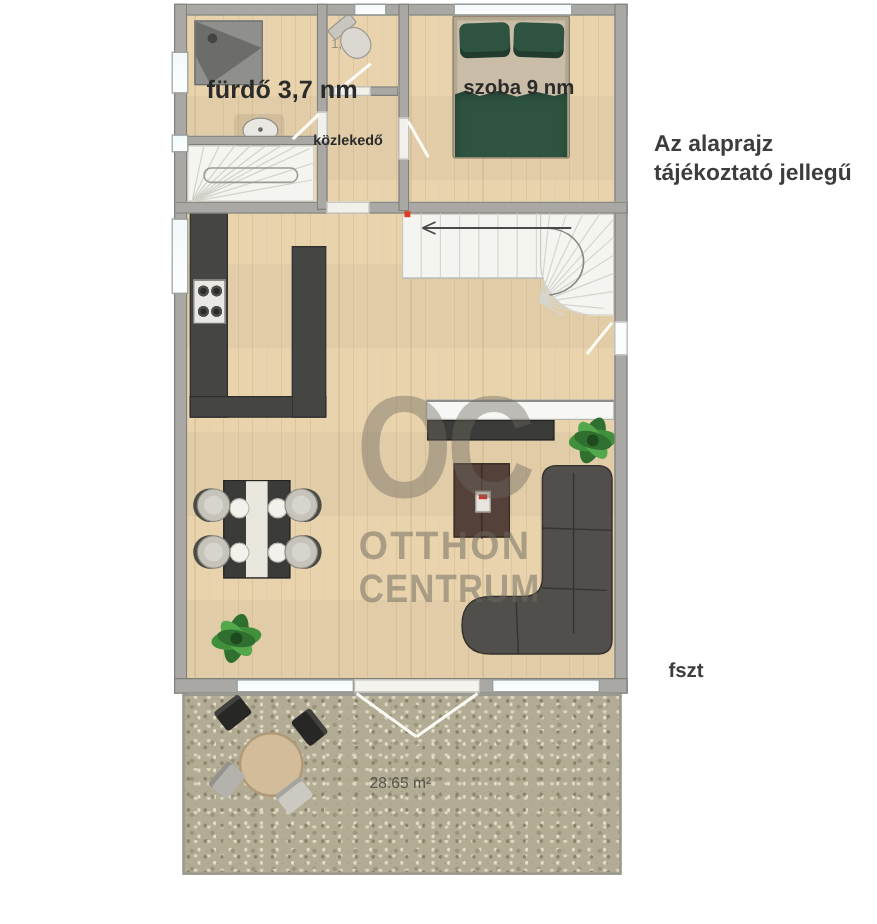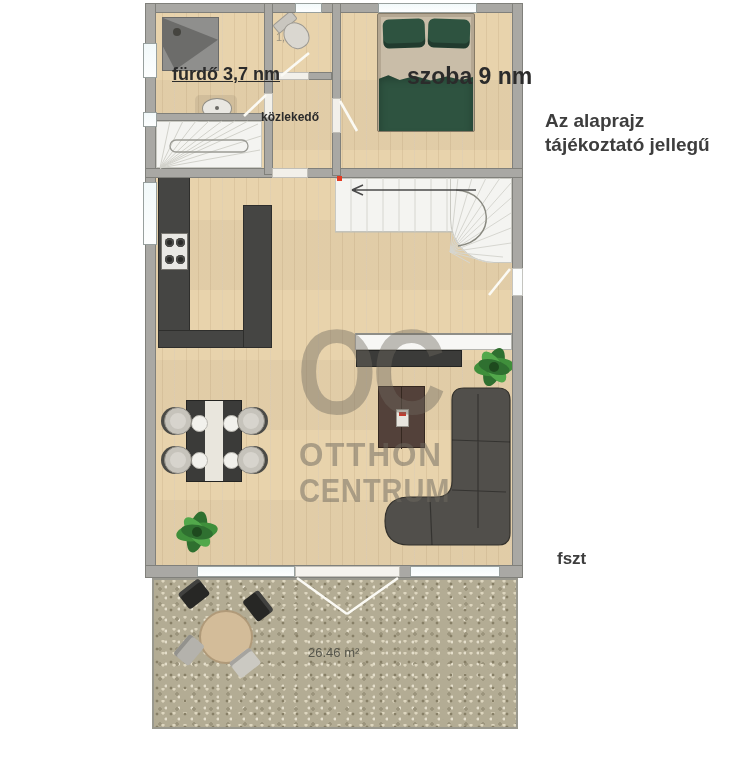--- a/index.html
+++ b/index.html
@@ -173,23 +173,23 @@
       <path d="M340,101 L357,131"></path>
       <path d="M510,269 L489,295"></path>
       <path d="M297,578 L347,614 M398,578 L347,614"></path>
     </g>
   </svg>
 
   <div class="wm" style="left:297px;top:302px;font-size:108px;letter-spacing:-5px;opacity:.42;transform:scale(.95,1.12);">OC</div>
   <div class="wm" style="left:299px;top:436px;font-size:33px;letter-spacing:2px;opacity:.5;transform:scale(.95,1);">OTTHON</div>
   <div class="wm" style="left:299px;top:472px;font-size:33px;letter-spacing:1px;opacity:.5;transform:scale(.88,1);">CENTRUM</div>
 
-  <div class="lbl" style="left:172px;top:64px;font-size:18px;text-decoration:underline;">fürdő 3,7 nm</div>
+  <div class="lbl" style="left:172px;top:64px;font-size:21px;">fürdő 3,7 nm</div>
   <div class="lbl" style="left:276px;top:31px;font-size:11px;color:#97907f;font-weight:normal;z-index:1;">1,2 m²</div>
   <div class="lbl" style="left:261px;top:110px;font-size:12px;">közlekedő</div>
-  <div class="lbl" style="left:407px;top:63px;font-size:23px;">szoba 9 nm</div>
-  <div class="lbl" style="left:308px;top:645px;font-size:13px;color:#55554b;font-weight:normal;">26.46 m²</div>
+  <div class="lbl" style="left:386px;top:63px;font-size:17px;">szoba 9 nm</div>
+  <div class="lbl" style="left:308px;top:645px;font-size:13px;color:#55554b;font-weight:normal;">28.65 m²</div>
 
   <div class="note" style="left:545px;top:110px;font-size:19px;">Az alaprajz</div>
   <div class="note" style="left:545px;top:134px;font-size:19px;">tájékoztató jellegű</div>
   <div class="note" style="left:557px;top:549px;font-size:17px;">fszt</div>
 
 </div>
 
 </body></html>

